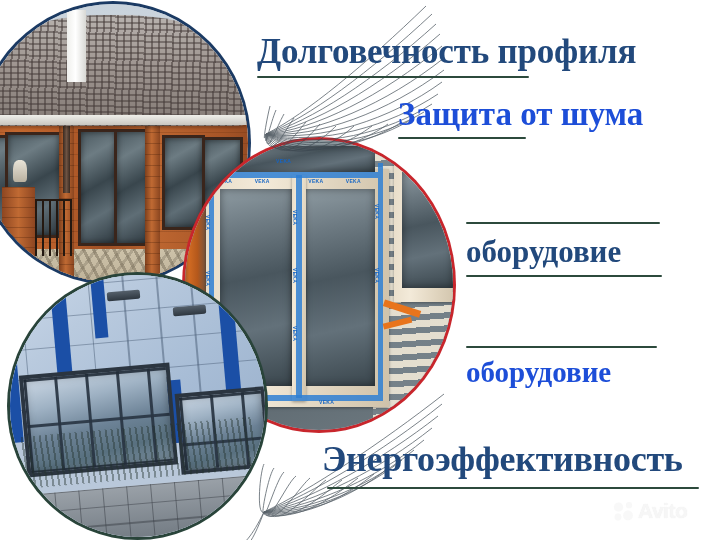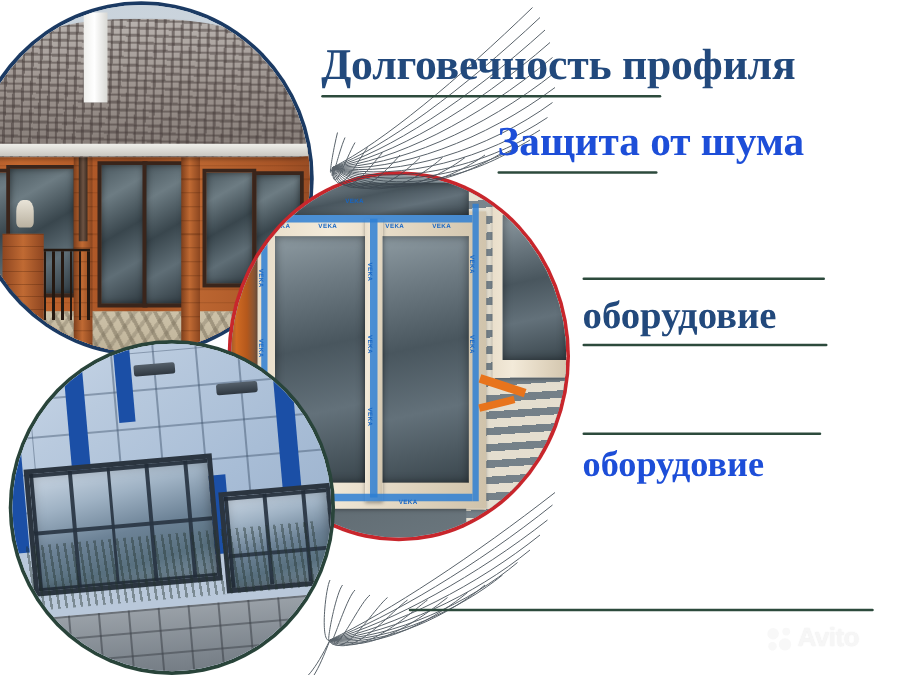--- a/index.html
+++ b/index.html
@@ -323,20 +323,21 @@
 
   <div class="rule" id="r-line3"></div>
 
   <div class="tline navy" id="t-line4">оборудовие</div>
   <div class="rule" id="r-line4"></div>
 
   <div class="rule" id="r-line5"></div>
 
   <div class="tline red" id="t-line6">оборудовие</div>
 
+  <div class="tline navy" id="t-line7">Энергоэффективность</div>
   <div class="rule" id="r-line7"></div>
 
   <div id="watermark">
     <svg width="22" height="20" viewBox="0 0 22 20">
       <circle cx="5.5" cy="6" r="4.6" fill="#f2f2f2" opacity="0.95"></circle>
       <circle cx="16" cy="4.2" r="3.1" fill="#f2f2f2" opacity="0.95"></circle>
       <circle cx="5" cy="16" r="3.4" fill="#f2f2f2" opacity="0.95"></circle>
       <circle cx="15" cy="14.5" r="4.9" fill="#f2f2f2" opacity="0.95"></circle>
     </svg>
     <span class="wm-text">Avito</span>

